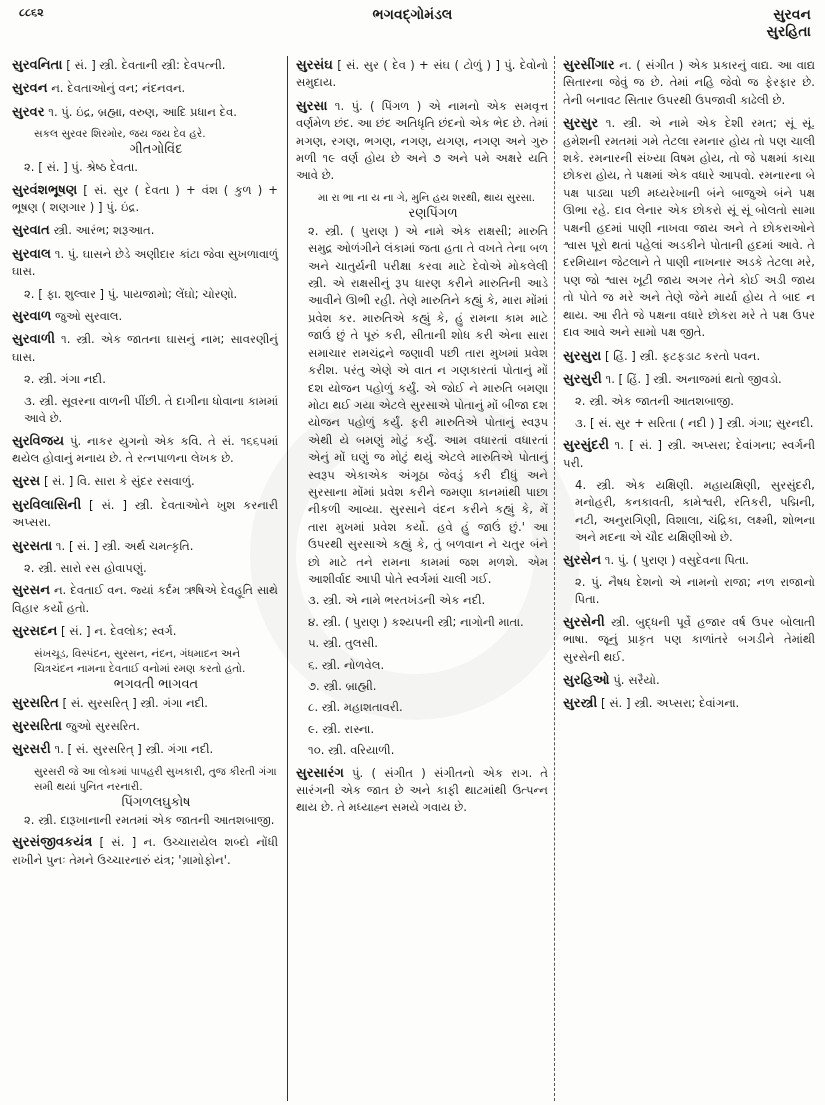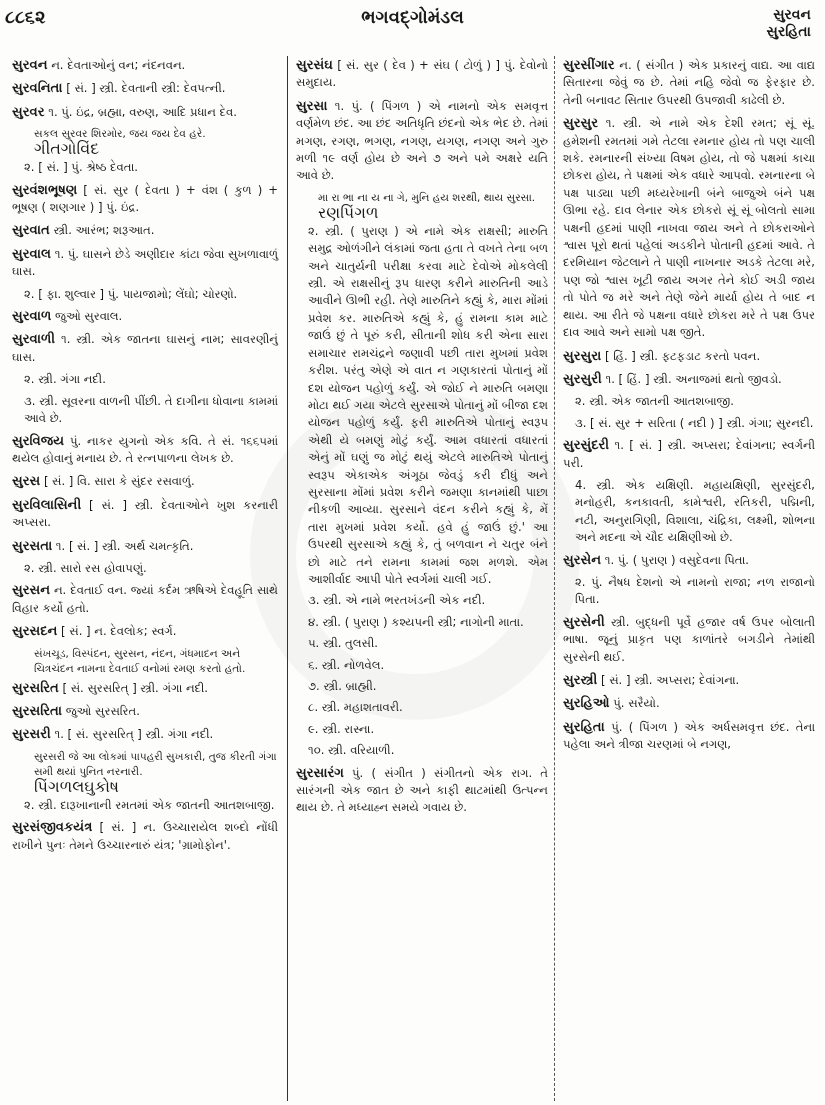--- a/index.html
+++ b/index.html
@@ -1,74 +1,74 @@
 <!DOCTYPE html>
 <html><head>
 <meta charset="utf-8">
 <style>
   html, body { margin:0; padding:0; background:#ffffff; }
   body { width:825px; height:1105px; overflow:hidden; position:relative;
          font-family:"DejaVu Sans", sans-serif; color:#1a1a1a; }
   .page { position:absolute; inset:0; background:#fdfdfc; }
   .watermark { position:absolute; left:250px; top:390px; width:330px; height:330px;
                border-radius:50%; border:46px solid rgba(0,0,0,0.035); box-sizing:border-box; }
-  .hdr-num { position:absolute; left:5px; top:6px; font-size:18px; font-weight:bold; }
-  .hdr-title { position:absolute; left:0; right:0; top:6px; text-align:center; font-size:18px; font-weight:bold; }
+  .hdr-num { position:absolute; left:19px; top:6px; font-size:11px; font-weight:bold; }
+  .hdr-title { position:absolute; left:0; right:0; top:6px; text-align:center; font-size:14px; font-weight:bold; }
   .hdr-guide { position:absolute; right:14px; top:6px; text-align:right; font-size:14px; font-weight:bold; line-height:17px; }
   .col { position:absolute; top:56px; font-size:11.6px; line-height:17.4px; }
   .col-1 { left:12px; width:266px; }
   .col-2 { left:296px; width:252px; }
   .col-3 { left:563px; width:252px; }
   .rule { position:absolute; top:56px; width:0; }
   .rule-1 { left:287px; height:1045px; border-left:1.4px solid #333; }
   .rule-2 { left:554px; height:1045px; border-left:1.2px dashed #555; }
   .entry { margin:0 0 5px 0; text-align:justify; }
   .hw { font-weight:bold; font-size:13.2px; }
   .sub { margin:0 0 4px 0; padding-left:12px; text-indent:0; text-align:justify; }
   .quote { margin:1px 0 3px 22px; font-size:10.6px; line-height:15px; }
-  .src { display:block; text-align:left; font-size:16px; }
+  .src { display:block; text-align:center; font-size:13px; }
 </style>
 </head>
 <body>
 
 <div class="page">
   <div class="watermark"></div>
 
   <div class="hdr-num">૮૮૬૨</div>
   <div class="hdr-title">ભગવદ્ગોમંડલ</div>
   <div class="hdr-guide">
     <div>સુરવન</div>
     <div>સુરહિતા</div>
   </div>
 
   <div class="rule rule-1"></div>
   <div class="rule rule-2"></div>
 
   <div class="col col-1">
+      <div class="entry"><span class="hw">સુરવનિતા</span> <span>[ સં. ] સ્ત્રી. દેવતાની સ્ત્રી: દેવપત્ની.</span></div>
       <div class="entry"><span class="hw">સુરવન</span> <span>ન. દેવતાઓનું વન; નંદનવન.</span></div>
-      <div class="entry"><span class="hw">સુરવનિતા</span> <span>[ સં. ] સ્ત્રી. દેવતાની સ્ત્રી: દેવપત્ની.</span></div>
       <div class="entry"><span class="hw">સુરવર</span> <span>૧. પું. ઇંદ્ર, બ્રહ્મા, વરુણ, આદિ પ્રધાન દેવ.</span></div>
       <div class="quote"><span>સકલ સુરવર શિરમોર, જય જય દેવ હરે.</span><span class="src">ગીતગોવિંદ</span></div>
       <div class="sub">૨. [ સં. ] પું. શ્રેષ્ઠ દેવતા.</div>
       <div class="entry"><span class="hw">સુરવંશભૂષણ</span> <span>[ સં. સુર ( દેવતા ) + વંશ ( કુળ ) + ભૂષણ ( શણગાર ) ] પું. ઇંદ્ર.</span></div>
       <div class="entry"><span class="hw">સુરવાત</span> <span>સ્ત્રી. આરંભ; શરૂઆત.</span></div>
       <div class="entry"><span class="hw">સુરવાલ</span> <span>૧. પું. ઘાસને છેડે અણીદાર કાંટા જેવા સુખળાવાળું ઘાસ.</span></div>
       <div class="sub">૨. [ ફા. શુલ્વાર ] પું. પાયજામો; લેંઘો; ચોરણો.</div>
       <div class="entry"><span class="hw">સુરવાળ</span> <span>જુઓ સુરવાલ.</span></div>
       <div class="entry"><span class="hw">સુરવાળી</span> <span>૧. સ્ત્રી. એક જાતના ઘાસનું નામ; સાવરણીનું ઘાસ.</span></div>
       <div class="sub">૨. સ્ત્રી. ગંગા નદી.</div>
       <div class="sub">૩. સ્ત્રી. સૂવરના વાળની પીંછી. તે દાગીના ધોવાના કામમાં આવે છે.</div>
       <div class="entry"><span class="hw">સુરવિજય</span> <span>પું. નાકર યુગનો એક કવિ. તે સં. ૧૬૬૫માં થયેલ હોવાનું મનાય છે. તે રત્નપાળના લેખક છે.</span></div>
       <div class="entry"><span class="hw">સુરસ</span> <span>[ સં. ] વિ. સારા કે સુંદર રસવાળું.</span></div>
       <div class="entry"><span class="hw">સુરવિલાસિની</span> <span>[ સં. ] સ્ત્રી. દેવતાઓને ખુશ કરનારી અપ્સરા.</span></div>
       <div class="entry"><span class="hw">સુરસતા</span> <span>૧. [ સં. ] સ્ત્રી. અર્થ ચમત્કૃતિ.</span></div>
       <div class="sub">૨. સ્ત્રી. સારો રસ હોવાપણું.</div>
       <div class="entry"><span class="hw">સુરસન</span> <span>ન. દેવતાઈ વન. જ્યાં કર્દમ ઋષિએ દેવહૂતિ સાથે વિહાર કર્યો હતો.</span></div>
       <div class="entry"><span class="hw">સુરસદન</span> <span>[ સં. ] ન. દેવલોક; સ્વર્ગ.</span></div>
-      <div class="quote"><span>સંખચૂડ, વિસ્પંદન, સુરસન, નંદન, ગંધમાદન અને ચિત્રચંદન નામના દેવતાઈ વનોમાં રમણ કરતો હતો.</span></div>
+      <div class="quote"><span>સંખચૂડ, વિસ્પંદન, સુરસન, નંદન, ગંધમાદન અને ચિત્રચંદન નામના દેવતાઈ વનોમાં રમણ કરતો હતો.</span><span class="src">ભગવતી ભાગવત</span></div>
       <div class="entry"><span class="hw">સુરસરિત</span> <span>[ સં. સુરસરિત્ ] સ્ત્રી. ગંગા નદી.</span></div>
       <div class="entry"><span class="hw">સુરસરિતા</span> <span>જુઓ સુરસરિત.</span></div>
       <div class="entry"><span class="hw">સુરસરી</span> <span>૧. [ સં. સુરસરિત્ ] સ્ત્રી. ગંગા નદી.</span></div>
       <div class="quote"><span>સુરસરી જે આ લોકમાં પાપહરી સુખકારી, તુજ કીરતી ગંગા સમી થયાં પુનિત નરનારી.</span><span class="src">પિંગળલઘુકોષ</span></div>
       <div class="sub">૨. સ્ત્રી. દારૂખાનાની રમતમાં એક જાતની આતશબાજી.</div>
       <div class="entry"><span class="hw">સુરસંજીવકયંત્ર</span> <span>[ સં. ] ન. ઉચ્ચારાયેલ શબ્દો નોંધી રાખીને પુનઃ તેમને ઉચ્ચારનારું યંત્ર; 'ગ્રામોફોન'.</span></div>
     </div>
   <div class="col col-2">
       <div class="entry"><span class="hw">સુરસંઘ</span> <span>[ સં. સુર ( દેવ ) + સંઘ ( ટોળું ) ] પું. દેવોનો સમુદાય.</span></div>
       <div class="entry"><span class="hw">સુરસા</span> <span>૧. પું. ( પિંગળ ) એ નામનો એક સમવૃત્ત વર્ણમેળ છંદ. આ છંદ અતિધૃતિ છંદનો એક ભેદ છે. તેમાં મગણ, રગણ, ભગણ, નગણ, યગણ, નગણ અને ગુરુ મળી ૧૯ વર્ણ હોય છે અને ૭ અને ૫મે અક્ષરે યતિ આવે છે.</span></div>
@@ -89,17 +89,16 @@
       <div class="entry"><span class="hw">સુરસુર</span> <span>૧. સ્ત્રી. એ નામે એક દેશી રમત; સૂં સૂં. હમેશની રમતમાં ગમે તેટલા રમનાર હોય તો પણ ચાલી શકે. રમનારની સંખ્યા વિષમ હોય, તો જે પક્ષમાં કાચા છોકરા હોય, તે પક્ષમાં એક વધારે આપવો. રમનારના બે પક્ષ પાડ્યા પછી મધ્યરેખાની બંને બાજુએ બંને પક્ષ ઊભા રહે. દાવ લેનાર એક છોકરો સૂં સૂં બોલતો સામા પક્ષની હદમાં પાણી નાખવા જાય અને તે છોકરાઓને શ્વાસ પૂરો થતાં પહેલાં અડકીને પોતાની હદમાં આવે. તે દરમિયાન જેટલાને તે પાણી નાખનાર અડકે તેટલા મરે, પણ જો શ્વાસ ખૂટી જાય અગર તેને કોઈ અડી જાય તો પોતે જ મરે અને તેણે જેને માર્યા હોય તે બાદ ન થાય. આ રીતે જે પક્ષના વધારે છોકરા મરે તે પક્ષ ઉપર દાવ આવે અને સામો પક્ષ જીતે.</span></div>
       <div class="entry"><span class="hw">સુરસુરા</span> <span>[ હિં. ] સ્ત્રી. ફટફડાટ કરતો પવન.</span></div>
       <div class="entry"><span class="hw">સુરસુરી</span> <span>૧. [ હિં. ] સ્ત્રી. અનાજમાં થતો જીવડો.</span></div>
       <div class="sub">૨. સ્ત્રી. એક જાતની આતશબાજી.</div>
       <div class="sub">૩. [ સં. સુર + સરિતા ( નદી ) ] સ્ત્રી. ગંગા; સુરનદી.</div>
       <div class="entry"><span class="hw">સુરસુંદરી</span> <span>૧. [ સં. ] સ્ત્રી. અપ્સરા; દેવાંગના; સ્વર્ગની પરી.</span></div>
       <div class="sub">4. સ્ત્રી. એક યક્ષિણી. મહાયક્ષિણી, સુરસુંદરી, મનોહરી, કનકાવતી, કામેશ્વરી, રતિકરી, પદ્મિની, નટી, અનુરાગિણી, વિશાલા, ચંદ્રિકા, લક્ષ્મી, શોભના અને મદના એ ચૌદ યક્ષિણીઓ છે.</div>
       <div class="entry"><span class="hw">સુરસેન</span> <span>૧. પું. ( પુરાણ ) વસુદેવના પિતા.</span></div>
       <div class="sub">૨. પું. નૈષધ દેશનો એ નામનો રાજા; નળ રાજાનો પિતા.</div>
       <div class="entry"><span class="hw">સુરસેની</span> <span>સ્ત્રી. બુદ્ધની પૂર્વે હજાર વર્ષ ઉપર બોલાતી ભાષા. જૂનું પ્રાકૃત પણ કાળાંતરે બગડીને તેમાંથી સુરસેની થઈ.</span></div>
+      <div class="entry"><span class="hw">સુરહિઓ</span> <span>પું. સરૈયો.</span></div>
       <div class="entry"><span class="hw">સુરસ્ત્રી</span> <span>[ સં. ] સ્ત્રી. અપ્સરા; દેવાંગના.</span></div>
-      <div class="entry"><span class="hw">સુરહિઓ</span> <span>પું. સરૈયો.</span></div>
-      <div class="entry"><span class="hw">સુરહિતા</span> <span>પું. ( પિંગળ ) એક અર્ધસમવૃત્ત છંદ. તેના પહેલા અને ત્રીજા ચરણમાં બે નગણ,</span></div>
     </div>
 </div>
 
 </body></html>

